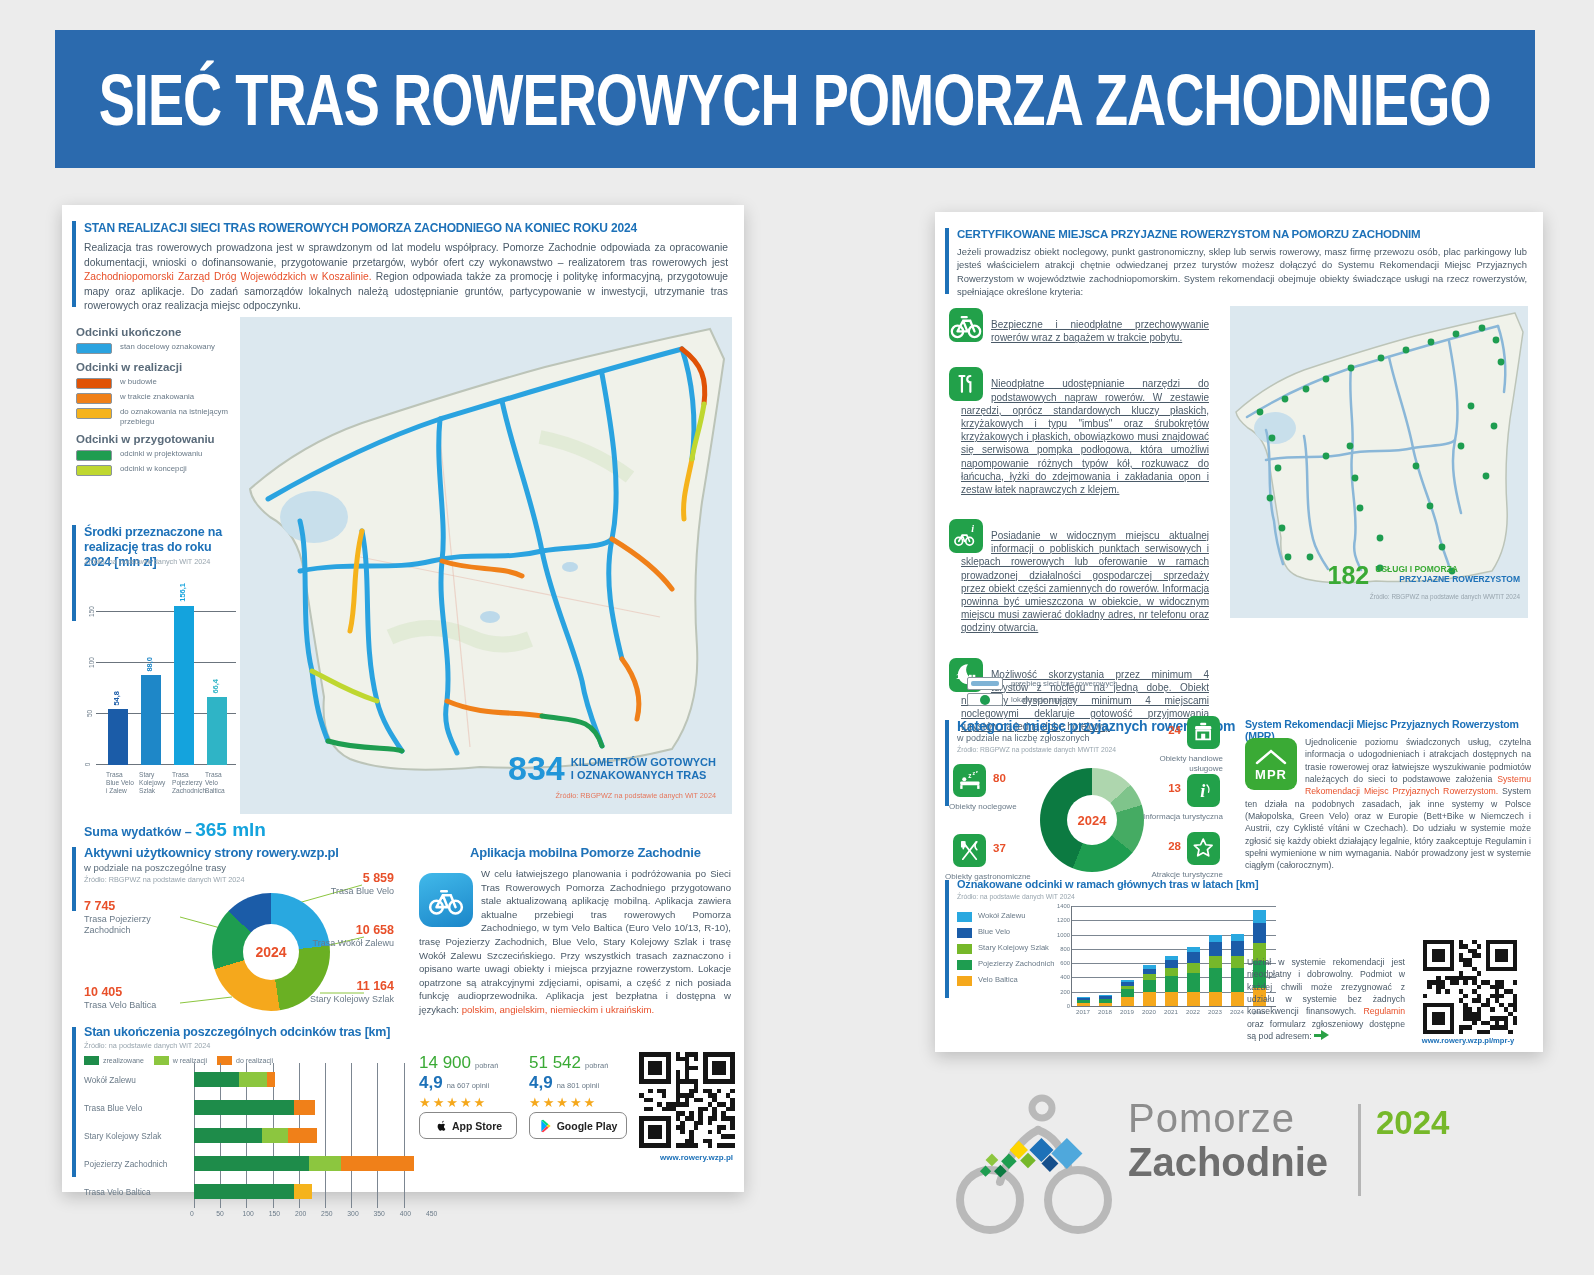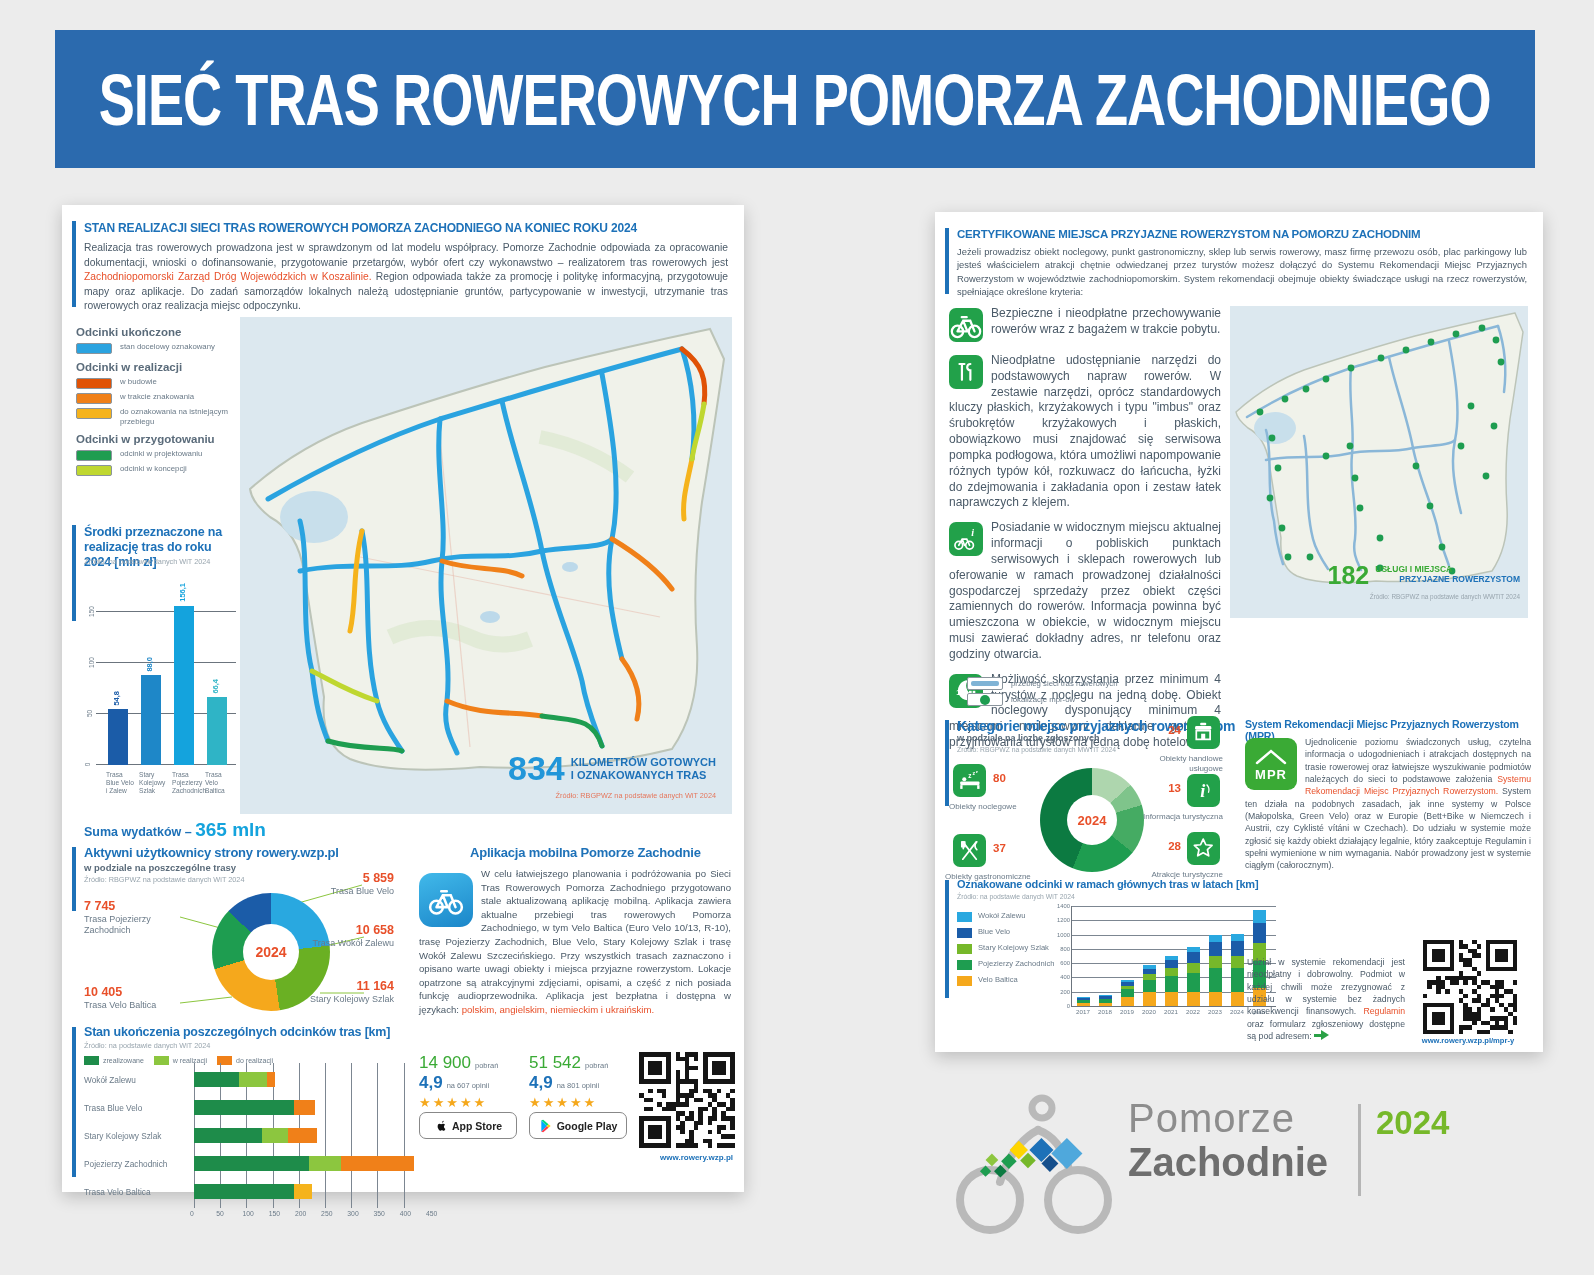--- a/index.html
+++ b/index.html
@@ -8,21 +8,21 @@
   .abs{position:absolute;}
   
   #banner{left:55px;top:30px;width:1480px;height:138px;background:#2b6aae;display:flex;align-items:center;justify-content:center;}
   #banner h1{margin:0;color:#fff;font-size:57px;font-weight:bold;letter-spacing:-1px;transform:scale(.95,1.28);white-space:nowrap;}
   
   .panel{background:#fff;box-shadow:0 5px 16px rgba(0,0,0,.20);}
   #left-panel{left:62px;top:205px;width:682px;height:987px;}
   #right-panel{left:935px;top:212px;width:608px;height:840px;}
   .sec-bar{position:absolute;width:4px;background:#1d71b8;}
   .sec-title{position:absolute;color:#1d71b8;font-weight:bold;font-size:12px;letter-spacing:-.2px;}
-  .sec-sub{position:absolute;color:#5a6b7a;font-weight:bold;font-size:9.5px;}
+  .sec-sub{position:absolute;color:#5a6b7a;font-weight:normal;font-size:9.5px;}
   .src{position:absolute;color:#98a5ae;font-size:7.3px;}
   .body-txt{position:absolute;color:#4a5a68;font-size:10.3px;line-height:1.42;text-align:justify;margin:0;}
   .red{color:#e8502a;}
   
   .lg-title{font-size:11.5px;font-weight:bold;color:#5a6b7a;margin:7px 0 4px;}
   .lg-item{display:flex;align-items:flex-start;margin:3px 0;}
   .lg-swatch{flex:0 0 34px;height:9px;border:1px solid #8a949c;border-radius:2px;margin-right:8px;margin-top:1px;}
   .lg-label{font-size://7.8px;font-size:7.8px;color:#6a7a88;line-height:1.25;}
   
   #funds-plot{position:absolute;left:40px;top:398px;width:132px;height:162px;}
@@ -63,21 +63,21 @@
   .store-btn{margin-top:4px;width:96px;height:25px;border:1.5px solid #888;border-radius:7px;background:#fff;display:flex;align-items:center;justify-content:center;}
   .store-btn span.bl{font-size:10.5px;font-weight:bold;color:#222;margin-left:4px;}
   .btn-ic{width:14px;height:14px;display:inline-block;}
   .qr{background:#fff;padding:2px;}
   .qr svg{width:100%;height:100%;display:block;}
   .site{font-size:8px;font-weight:bold;color:#1d71b8;}
   
   #criteria{position:absolute;left:14px;top:94px;width:272px;}
   .crit{overflow:hidden;margin-bottom:9px;}
   .crit .ic{float:left;width:34px;height:34px;border-radius:7px;background:#22a14a;margin:2px 8px 2px 0;display:flex;align-items:center;justify-content:center;}
-  .crit p{margin:0;font-size:12px;line-height:1.32;color:#4a5a68;text-align:justify;}
+  .crit p{margin:12px;font-size:10px;line-height:1.32;color:#4a5a68;text-align:justify;text-decoration:underline;}
   .rleg-item{display:flex;align-items:center;margin:3px 0;}
   .rleg-swatch{width:34px;height:11px;border:1px solid #8a949c;border-radius:2px;margin-right:8px;display:flex;align-items:center;justify-content:center;background:#fff;}
   .rleg-label{font-size:7.8px;color:#6a7a88;}
   .cat-ic{position:absolute;width:33px;height:33px;border-radius:7px;background:#22a14a;display:flex;align-items:center;justify-content:center;}
   
   #sections-plot{position:absolute;left:136px;top:694px;width:204px;height:100px;border-left:1px solid #6b747d;border-bottom:1px solid #6b747d;background-image:repeating-linear-gradient(to top,transparent 0,transparent 13.28px,#7c8691 13.28px,#7c8691 14.28px);}
   .sy{position:absolute;font-size:5.8px;color:#6a7a88;right:100%;padding-right:2px;}
   .scol{position:absolute;bottom:0;width:13px;display:flex;flex-direction:column-reverse;}
   .scol i{display:block;width:13px;}
   .sx{position:absolute;top:102px;font-size:6.2px;color:#6a7a88;width:22px;text-align:center;}
@@ -574,21 +574,21 @@
             <circle cx="212" cy="241" r="3.4"></circle>
             <circle cx="222" cy="265" r="3.4"></circle>
           <circle cx="231" cy="140" r="3.4"></circle>
             <circle cx="241" cy="100" r="3.4"></circle>
             <circle cx="264" cy="120" r="3.4"></circle>
             <circle cx="256" cy="170" r="3.4"></circle>
         </g>
       </svg>
       <div class="map-stat" style="right:8px;bottom:32px;">
         <span class="stat-num" style="font-size:25px;color:#3aaa35;">182</span>
-        <span class="stat-lines" style="font-size:8.5px;"><span style="color:#3aaa35;">USŁUGI I MIEJSCA</span><br><span style="color:#1d71b8;padding-left:24px;">PRZYJAZNE ROWERZYSTOM</span></span>
+        <span class="stat-lines" style="font-size:8.5px;"><span style="color:#3aaa35;">USŁUGI I POMORZA</span><br><span style="color:#1d71b8;padding-left:24px;">PRZYJAZNE ROWERZYSTOM</span></span>
       </div>
       <div class="src" style="right:8px;bottom:18px;font-size:6.4px;">Źródło: RBGPWZ na podstawie danych WWTiT 2024</div>
     </div>
 
     <div class="abs" style="left:32px;top:462px;">
       <div class="rleg-item">
           <span class="rleg-swatch">
             <span style="width:28px;height:5px;background:#7fb3d5;display:block;border-radius:2px;"></span>
           </span>
           <span class="rleg-label">przebieg sieci tras rowerowych</span>

